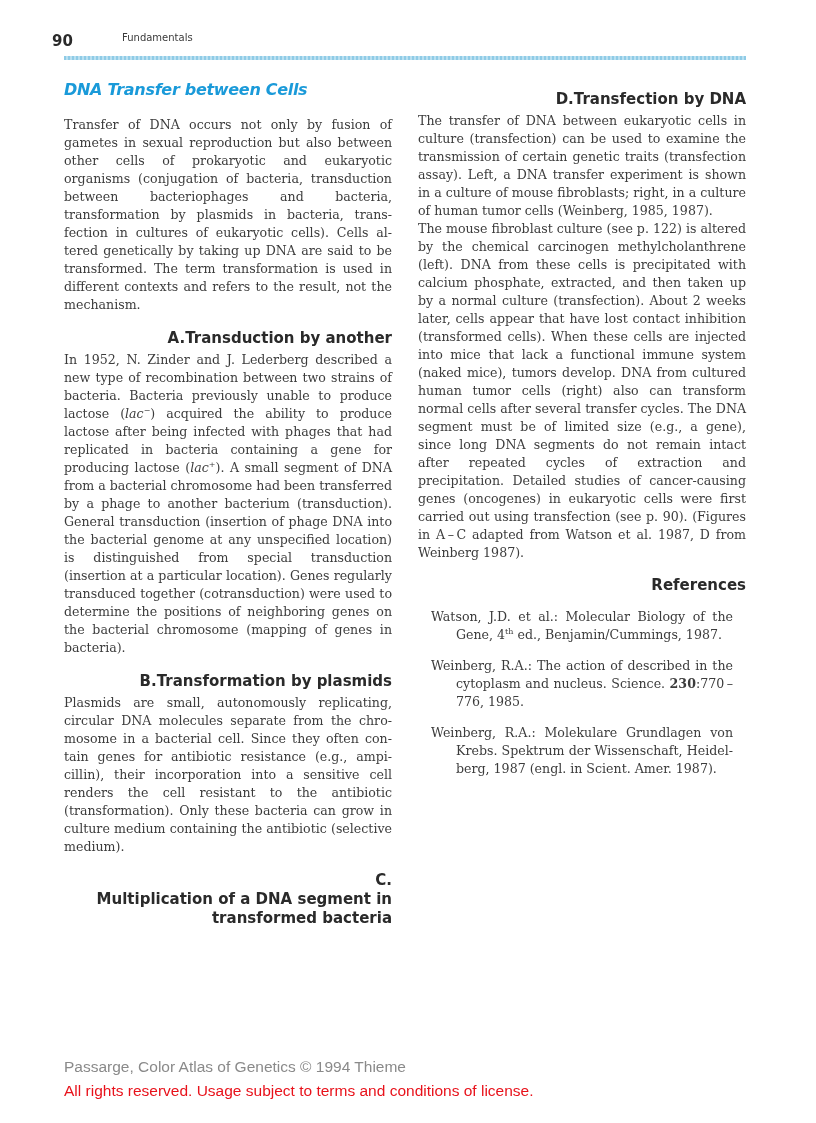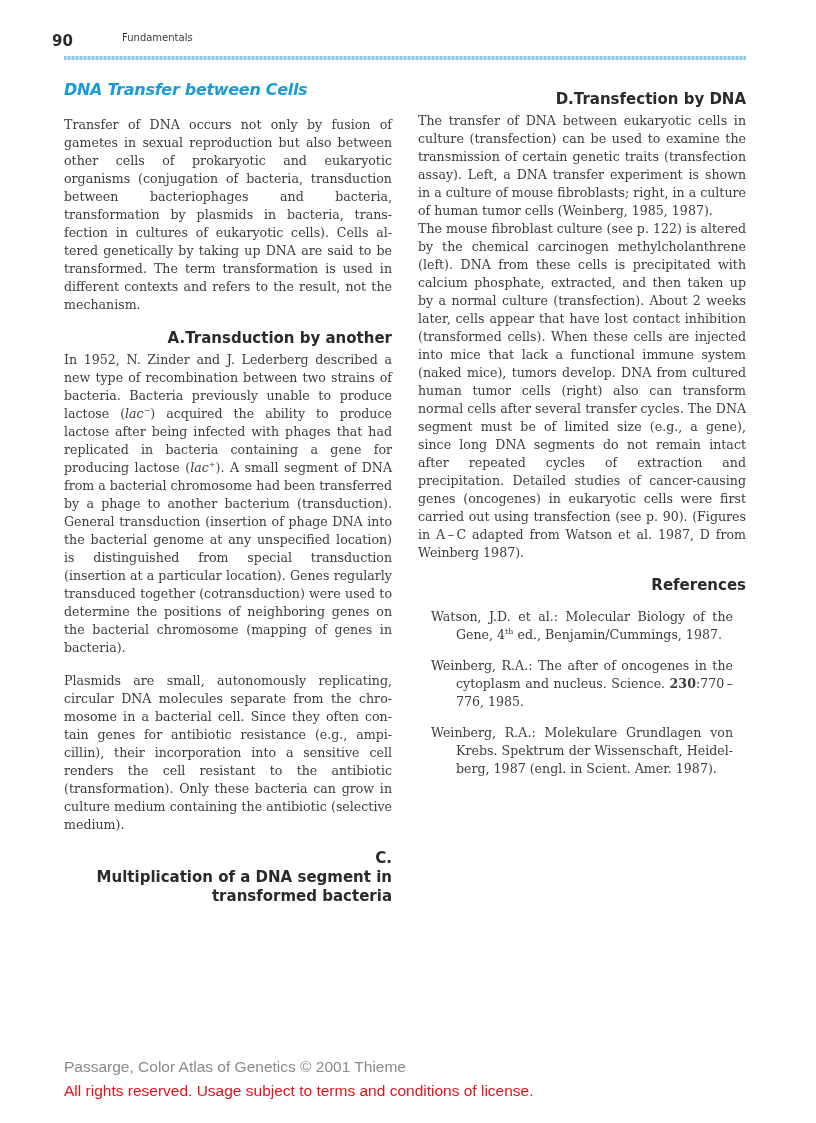--- a/index.html
+++ b/index.html
@@ -123,34 +123,37 @@
 
 <div class="column col-left">
   <h1 class="chapter-title">DNA Transfer between Cells</h1>
   <p class="body-text para-gap">Transfer of DNA occurs not only by fusion of gametes in sexual reproduction but also be­tween other cells of prokaryotic and eukaryotic organisms (conjugation of bacteria, transduc­tion between bacteriophages and bacteria, transformation by plasmids in bacteria, trans­fection in cultures of eukaryotic cells). Cells al­tered genetically by taking up DNA are said to be transformed. The term transformation is used in different contexts and refers to the result, not the mechanism.</p>
 
   <h2 class="section-heading">
     <span class="letter">A.</span><span>Transduction by another</span>
   </h2>
   <p class="body-text para-gap"><span>In 1952, N. Zinder and J. Lederberg described a new type of recombination between two strains of bacteria. Bacteria previously unable to pro­duce lactose (</span><i>lac</i><sup>−</sup><span>) acquired the ability to pro­duce lactose after being infected with phages that had replicated in bacteria containing a gene for producing lactose (</span><i>lac</i><sup>+</sup><span>). A small seg­ment of DNA from a bacterial chromosome had been transferred by a phage to another bac­terium (transduction). General transduction (insertion of phage DNA into the bacterial genome at any unspecified location) is distin­guished from special transduction (insertion at a particular location). Genes regularly trans­duced together (cotransduction) were used to determine the positions of neighboring genes on the bacterial chromosome (mapping of genes in bacteria).</span></p>
 
+  <h2 class="section-heading">
+    <span class="letter">B.</span><span>Transformation by plasmids</span>
+  </h2>
   <p class="body-text para-gap">Plasmids are small, autonomously replicating, circular DNA molecules separate from the chro­mosome in a bacterial cell. Since they often con­tain genes for antibiotic resistance (e.g., ampi­cillin), their incorporation into a sensitive cell renders the cell resistant to the antibiotic (transformation). Only these bacteria can grow in culture medium containing the antibiotic (selective medium).</p>
 
   <h2 class="section-heading two-line">
     <span class="letter">C.</span><span class="rest">Multiplication of a DNA segment in transformed bacteria</span>
   </h2>
 </div>
 
 <div class="column col-right">
   <h2 class="section-heading first">
     <span class="letter">D.</span><span>Transfection by DNA</span>
   </h2>
   <p class="body-text">The transfer of DNA between eukaryotic cells in culture (transfection) can be used to examine the transmission of certain genetic traits (trans­fection assay). Left, a DNA transfer experiment is shown in a culture of mouse fibroblasts; right, in a culture of human tumor cells (Weinberg, 1985, 1987).</p>
   <p class="body-text">The mouse fibroblast culture (see p. 122) is al­tered by the chemical carcinogen methyl­cholanthrene (left). DNA from these cells is pre­cipitated with calcium phosphate, extracted, and then taken up by a normal culture (trans­fection). About 2 weeks later, cells appear that have lost contact inhibition (transformed cells). When these cells are injected into mice that lack a functional immune system (naked mice), tumors develop. DNA from cultured human tumor cells (right) also can transform normal cells after several transfer cycles. The DNA seg­ment must be of limited size (e.g., a gene), since long DNA segments do not remain intact after repeated cycles of extraction and precipitation. Detailed studies of cancer-causing genes (onco­genes) in eukaryotic cells were first carried out using transfection (see p. 90). (Figures in A – C adapted from Watson et al. 1987, D from Weinberg 1987).</p>
 
   <h2 class="section-heading ref-heading">References</h2>
   <p class="ref-item"><span>Watson, J.D. et al.: Molecular Biology of the Gene, 4</span><sup>th</sup><span> ed., Benjamin/Cummings, 1987.</span></p>
-  <p class="ref-item"><span>Weinberg, R.A.: The after of oncogenes in the cytoplasm and nucleus. Science. </span><b>230</b><span>:770 – 776, 1985.</span></p>
+  <p class="ref-item"><span>Weinberg, R.A.: The action of described in the cytoplasm and nucleus. Science. </span><b>230</b><span>:770 – 776, 1985.</span></p>
   <p class="ref-item">Weinberg, R.A.: Molekulare Grundlagen von Krebs. Spektrum der Wissenschaft, Heidel­berg, 1987 (engl. in Scient. Amer. 1987).</p>
 </div>
 
-<div class="footer footer-line1">Passarge, Color Atlas of Genetics © 2001 Thieme</div>
+<div class="footer footer-line1">Passarge, Color Atlas of Genetics © 1994 Thieme</div>
 <div class="footer footer-line2">All rights reserved. Usage subject to terms and conditions of license.</div>
 
 </body></html>

